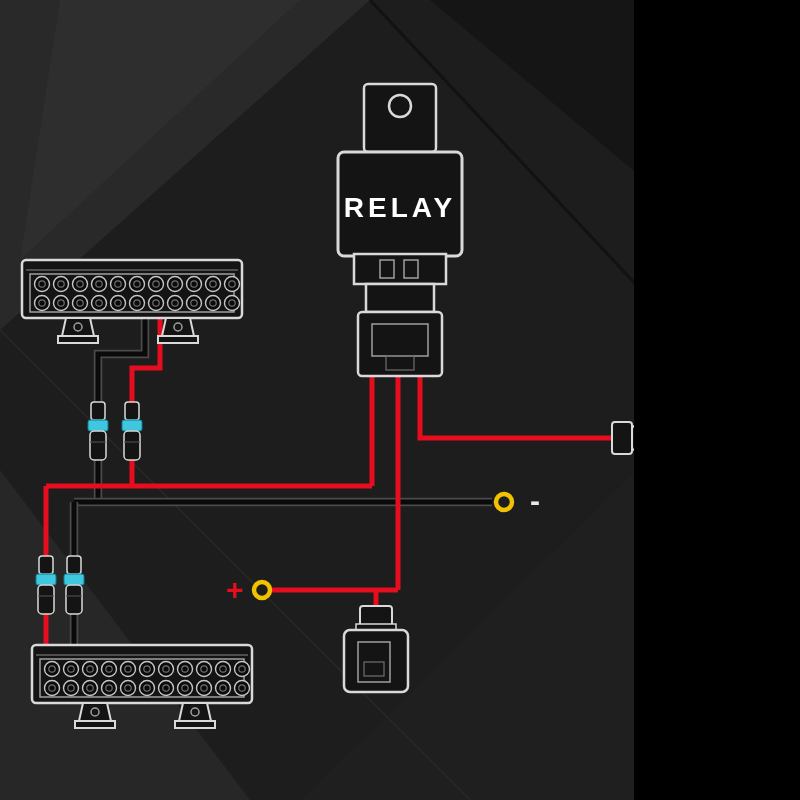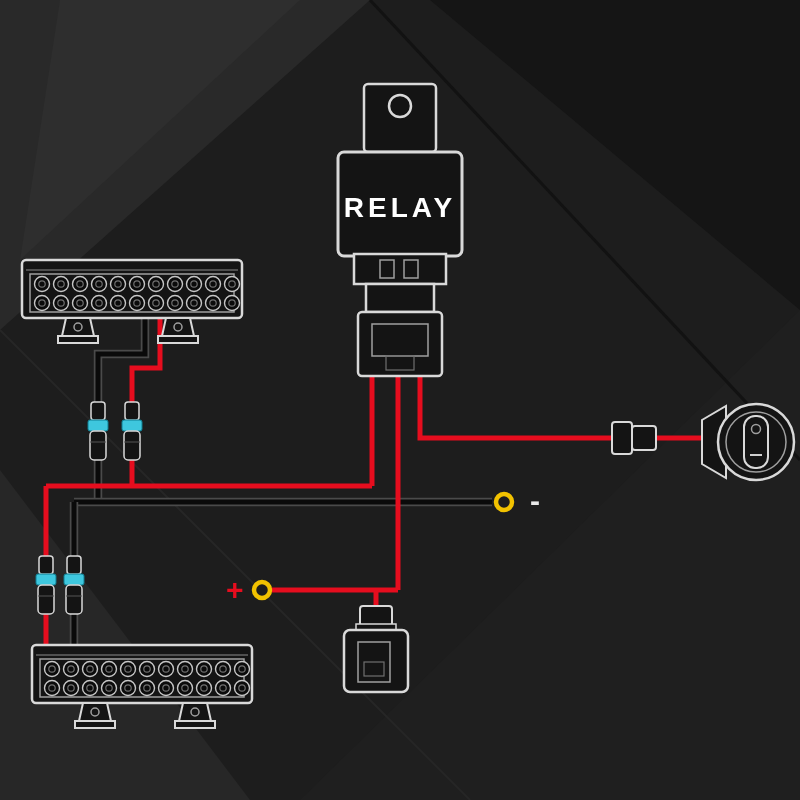--- a/index.html
+++ b/index.html
@@ -1,16 +1,16 @@
 <!DOCTYPE html>
 <html style="--bg: #1d1d1d; --wire_red: #e60d1e; --wire_black: #0a0a0a; --wire_black_outline: #4a4a4a; --connector_cyan: #3ec7de; --terminal_yellow: #f2c200; --outline: #d9d9d9;"><head>
 <meta charset="utf-8">
 <style>
   html,body{margin:0;padding:0;background:#000;}
-  .stage{position:relative;width:800px;height:800px;overflow:hidden;background:var(--bg,#1d1d1d);}
+  .stage{position:relative;width:634px;height:800px;overflow:hidden;background:var(--bg,#1d1d1d);}
   svg{position:absolute;left:0;top:0;display:block;}
   text{font-family:"Liberation Sans","DejaVu Sans",sans-serif;}
   .facet{stroke:none;}
   .wire-red{stroke:var(--wire_red,#e60d1e);stroke-width:5;fill:none;}
   .wire-black-outer{stroke:var(--wire_black_outline,#4a4a4a);stroke-width:8.5;fill:none;}
   .wire-black{stroke:var(--wire_black,#0a0a0a);stroke-width:5;fill:none;}
   .outline{stroke:var(--outline,#d9d9d9);fill:#141414;}
   .ow3{stroke-width:3;} .ow25{stroke-width:2.5;} .ow2{stroke-width:2;} .ow15{stroke-width:1.5;}
   .detail{stroke:#9f9f9f;fill:none;stroke-width:1.5;}
   .detail-dim{stroke:#6f6f6f;fill:none;stroke-width:1.2;}

